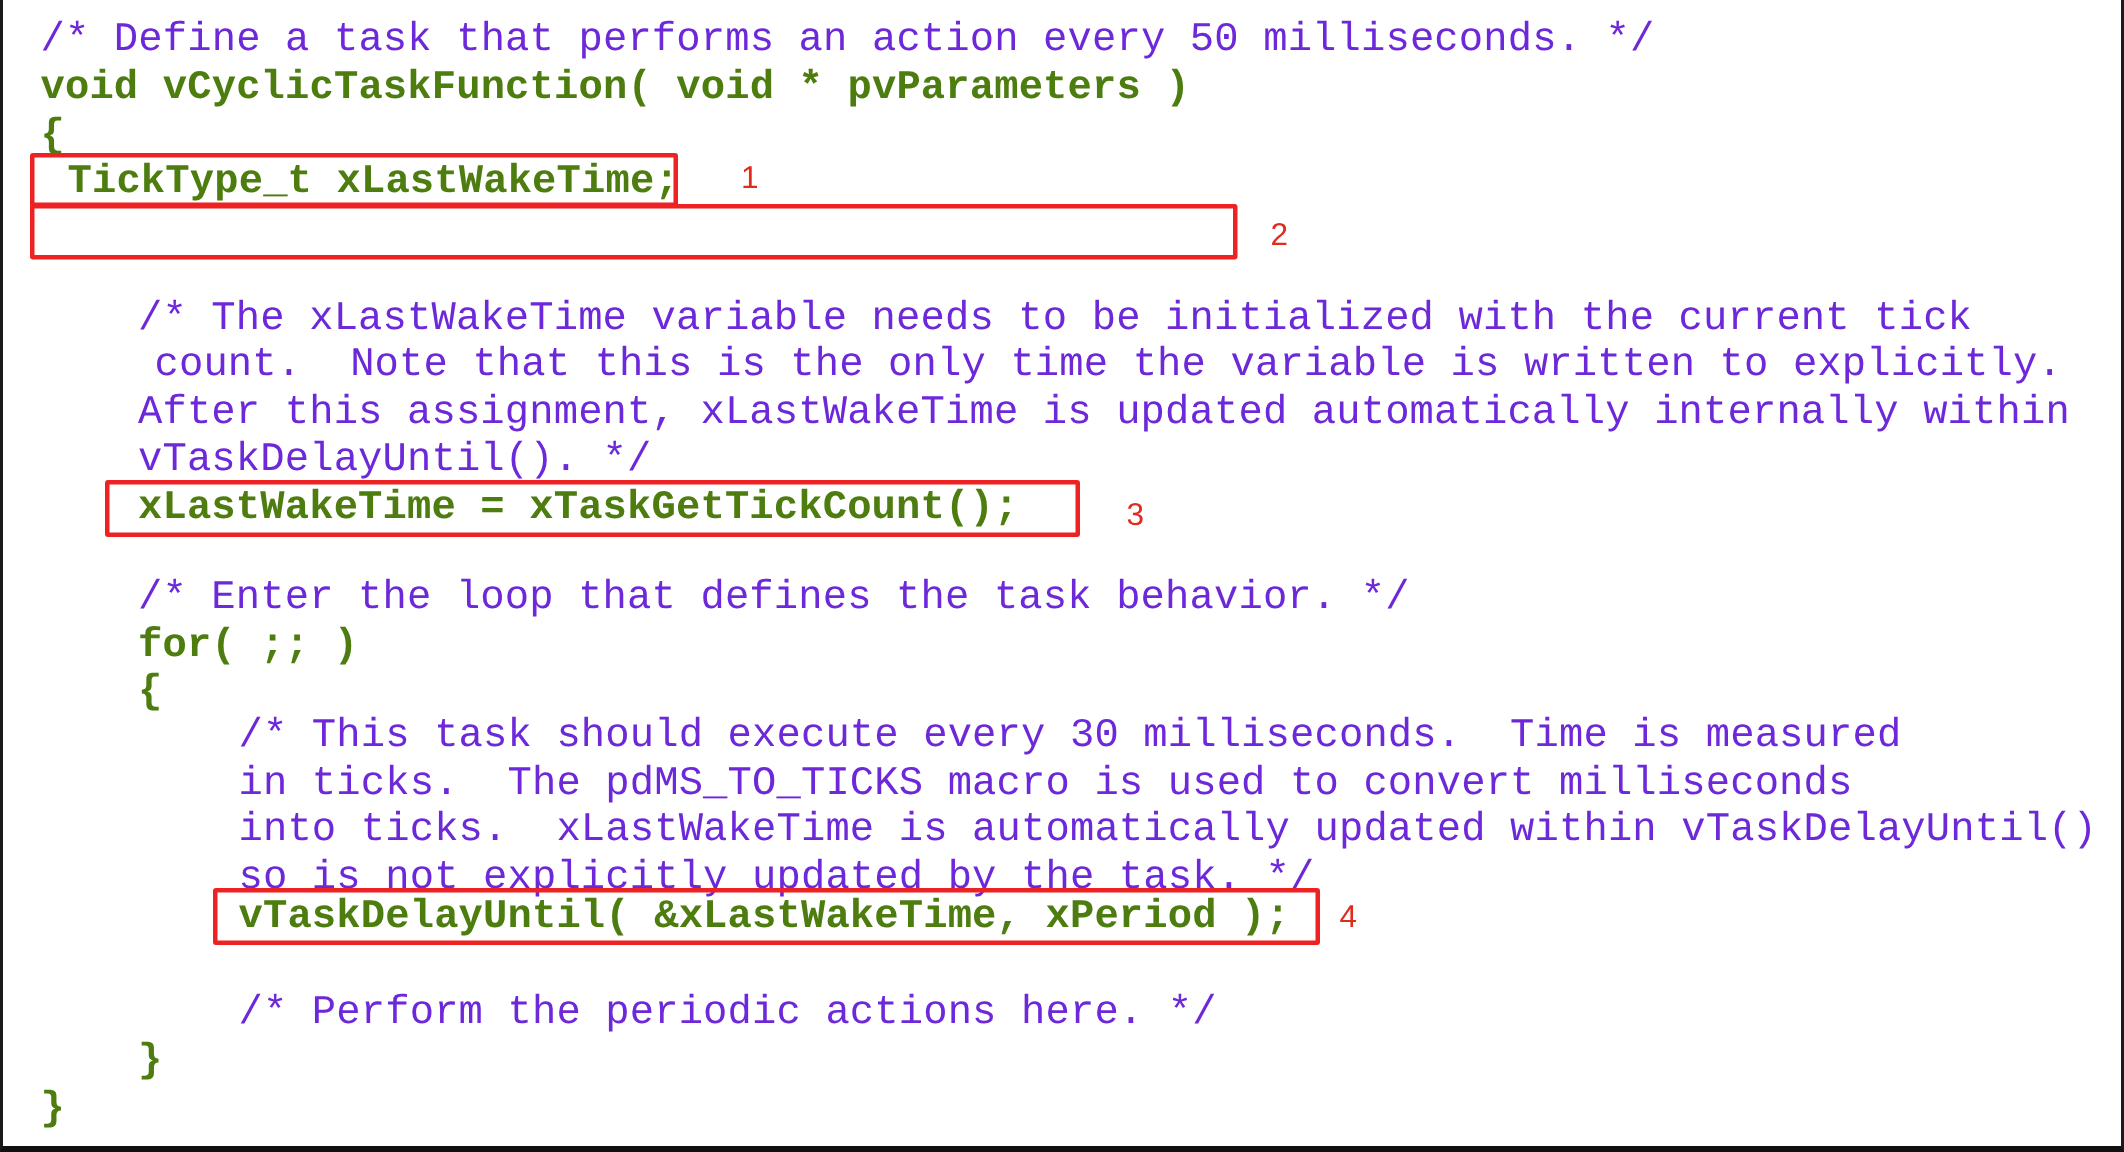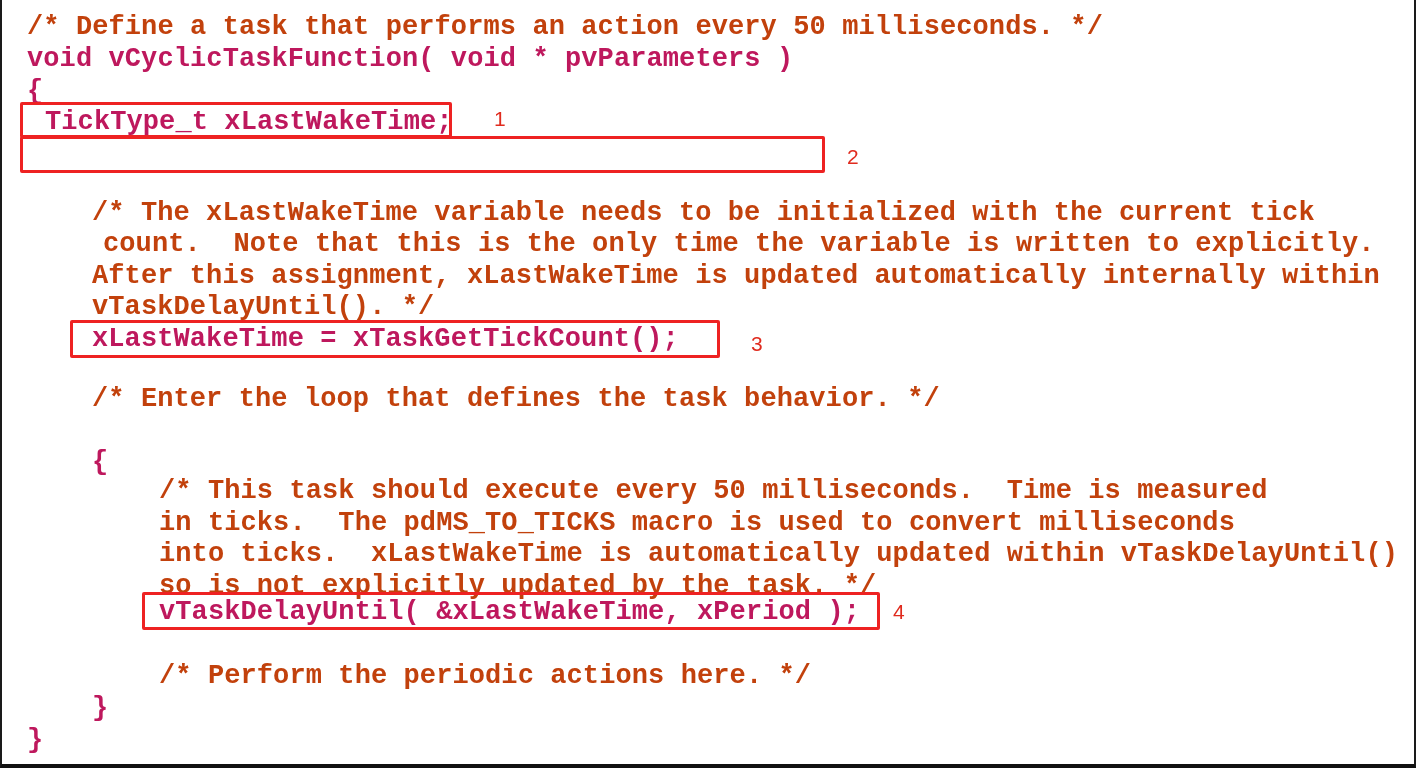--- a/index.html
+++ b/index.html
@@ -30,25 +30,25 @@
   .ln {
     position: absolute;
     white-space: pre;
     font-family: "Liberation Mono", "DejaVu Sans Mono", monospace;
     font-size: 27px;
     line-height: 31px;
     letter-spacing: 0.1px;
     height: 31px;
   }
   .comment {
-    color: #c2410c;
-    font-weight: bold;
+    color: #6d28d9;
+    font-weight: normal;
   }
   .code {
-    color: #be185d;
+    color: #4d7c0f;
     font-weight: bold;
   }
   .hlbox {
     position: absolute;
     border: 3px solid #ee2222;
     box-sizing: border-box;
     border-radius: 2px;
     background: transparent;
     pointer-events: none;
   }
@@ -70,22 +70,23 @@
       <div class="ln comment" style="left: 25px; top: 12px;">/* Define a task that performs an action every 50 milliseconds. */</div>
       <div class="ln code" style="left: 25px; top: 44px;">void vCyclicTaskFunction( void * pvParameters )</div>
       <div class="ln code" style="left: 25px; top: 76px;">{</div>
       <div class="ln code" style="left: 43px; top: 107px;">TickType_t xLastWakeTime;</div>
       <div class="ln comment" style="left: 90px; top: 198px;">/* The xLastWakeTime variable needs to be initialized with the current tick</div>
       <div class="ln comment" style="left: 90px; top: 229px; margin-left: 11px;">count.  Note that this is the only time the variable is written to explicitly.</div>
       <div class="ln comment" style="left: 90px; top: 261px;">After this assignment, xLastWakeTime is updated automatically internally within</div>
       <div class="ln code" style="left: 90px; top: 324px;">xLastWakeTime = xTaskGetTickCount();</div>
       <div class="ln comment" style="left: 90px; top: 292px;">vTaskDelayUntil(). */</div>
       <div class="ln comment" style="left: 90px; top: 384px;">/* Enter the loop that defines the task behavior. */</div>
+      <div class="ln code" style="left: 90px; top: 416px;">for( ;; )</div>
       <div class="ln code" style="left: 90px; top: 447px;">{</div>
-      <div class="ln comment" style="left: 157px; top: 476px;">/* This task should execute every 50 milliseconds.  Time is measured</div>
+      <div class="ln comment" style="left: 157px; top: 476px;">/* This task should execute every 30 milliseconds.  Time is measured</div>
       <div class="ln comment" style="left: 157px; top: 508px; text-align: center;">in ticks.  The pdMS_TO_TICKS macro is used to convert milliseconds</div>
       <div class="ln comment" style="left: 157px; top: 539px;">into ticks.  xLastWakeTime is automatically updated within vTaskDelayUntil()</div>
       <div class="ln comment" style="left: 157px; top: 571px;">so is not explicitly updated by the task. */</div>
       <div class="ln code" style="left: 157px; top: 597px;">vTaskDelayUntil( &amp;xLastWakeTime, xPeriod );</div>
       <div class="ln comment" style="left: 157px; top: 661px;">/* Perform the periodic actions here. */</div>
       <div class="ln code" style="left: 90px; top: 693px;">}</div>
       <div class="ln code" style="left: 25px; top: 725px;">}</div>
     </div>
   <div class="box-layer" id="box-layer">
       <div class="hlbox" style="left: 18px; top: 102px; width: 432px; height: 36px;"></div>

